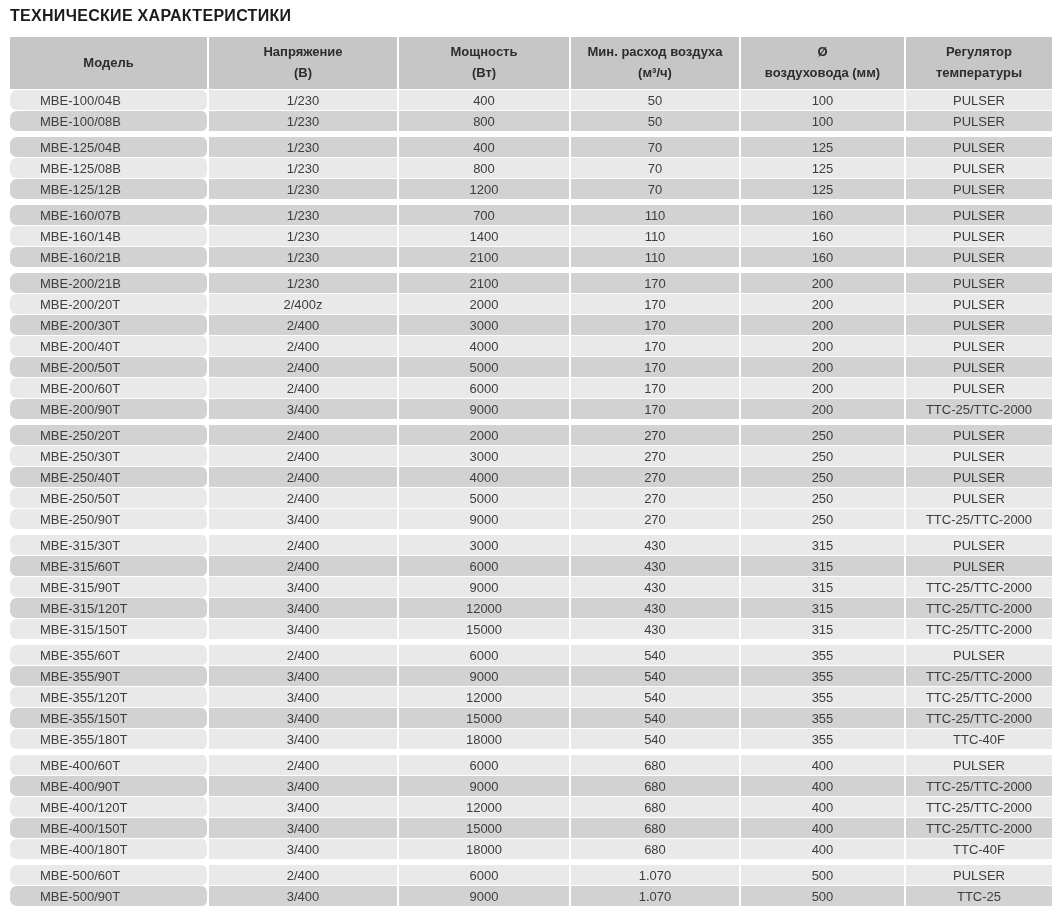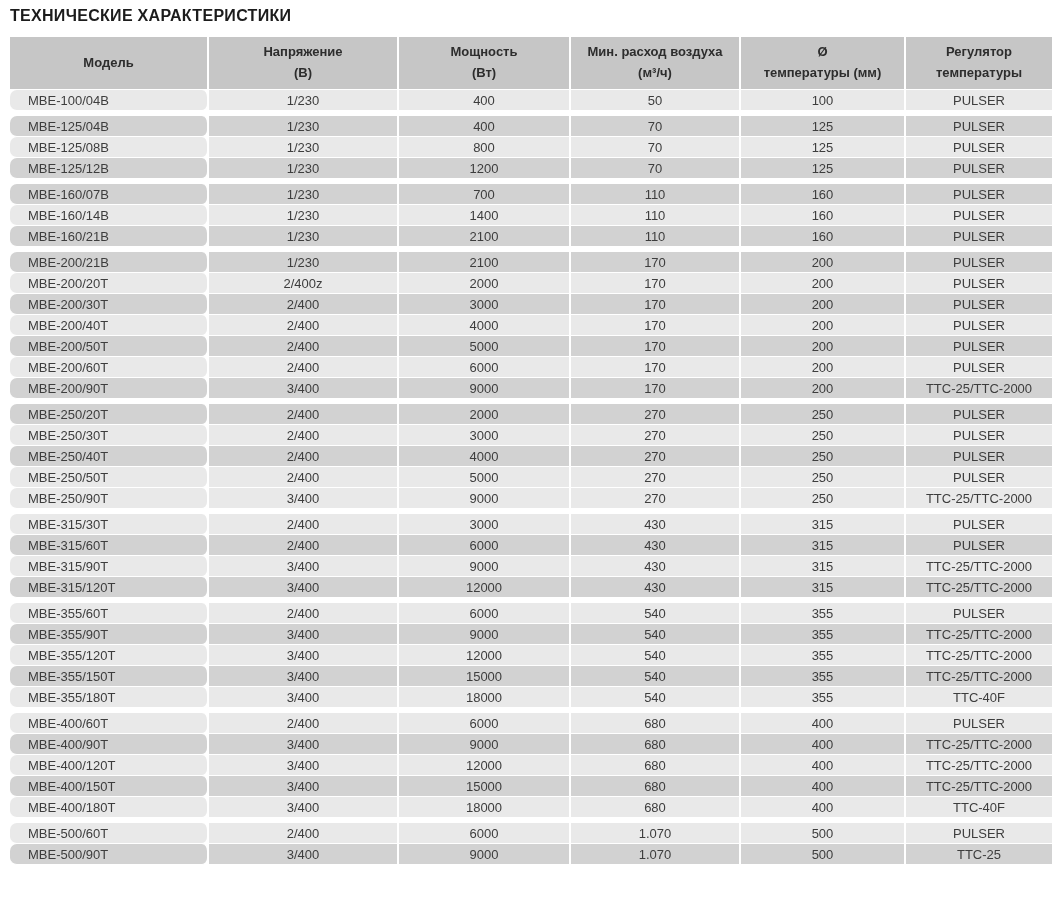--- a/index.html
+++ b/index.html
@@ -59,21 +59,21 @@
     text-align: center;
     vertical-align: middle;
     border-right: 2px solid #ffffff;
     border-bottom: 1px solid #ffffff;
     white-space: nowrap;
     overflow: hidden;
   }
   tbody td:last-child { border-right: none; }
   tbody td.cell-model {
     text-align: left;
-    padding-left: 18px;
+    padding-left: 30px;
     border-radius: 7px;
   }
   tr.row-light td { background: #e9e9e9; }
   tr.row-dark td  { background: #d2d2d2; }
   tr.group-gap td {
     height: 5px;
     background: #ffffff;
     border: none;
   }
 </style>
@@ -104,37 +104,45 @@
       <th>
         <span class="hline">Мощность</span>
         <span class="hline">(Вт)</span>
       </th>
       <th>
         <span class="hline">Мин. расход воздуха</span>
         <span class="hline">(м³/ч)</span>
       </th>
       <th>
         <span class="hline">Ø</span>
-        <span class="hline">температуры (мм)</span>
+        <span class="hline">воздуховода (мм)</span>
       </th>
       <th>
         <span class="hline">Регулятор</span>
         <span class="hline">температуры</span>
       </th>
     </tr>
   </thead>
   <tbody id="table-body">
       <tr class="row-light">
     <td class="cell-model">MBE-100/04B</td>
     <td>1/230</td>
     <td>400</td>
     <td>50</td>
     <td>100</td>
     <td>PULSER</td>
   </tr>
+      <tr class="row-dark">
+    <td class="cell-model">MBE-100/08B</td>
+    <td>1/230</td>
+    <td>800</td>
+    <td>50</td>
+    <td>100</td>
+    <td>PULSER</td>
+  </tr>
       <tr class="group-gap">
         <td colspan="6"></td>
       </tr>
       <tr class="row-dark">
     <td class="cell-model">MBE-125/04B</td>
     <td>1/230</td>
     <td>400</td>
     <td>70</td>
     <td>125</td>
     <td>PULSER</td>
@@ -308,20 +316,28 @@
     <td>3/400</td>
     <td>9000</td>
     <td>430</td>
     <td>315</td>
     <td>TTC-25/TTC-2000</td>
   </tr>
       <tr class="row-dark">
     <td class="cell-model">MBE-315/120T</td>
     <td>3/400</td>
     <td>12000</td>
+    <td>430</td>
+    <td>315</td>
+    <td>TTC-25/TTC-2000</td>
+  </tr>
+      <tr class="row-light">
+    <td class="cell-model">MBE-315/150T</td>
+    <td>3/400</td>
+    <td>15000</td>
     <td>430</td>
     <td>315</td>
     <td>TTC-25/TTC-2000</td>
   </tr>
       <tr class="group-gap">
         <td colspan="6"></td>
       </tr>
       <tr class="row-light">
     <td class="cell-model">MBE-355/60T</td>
     <td>2/400</td>

